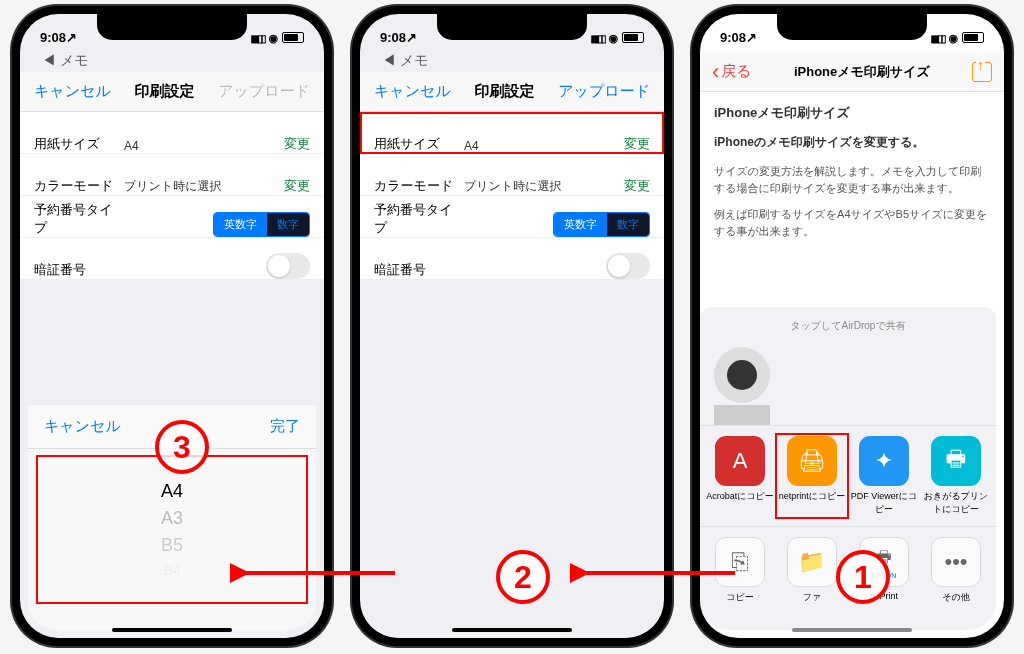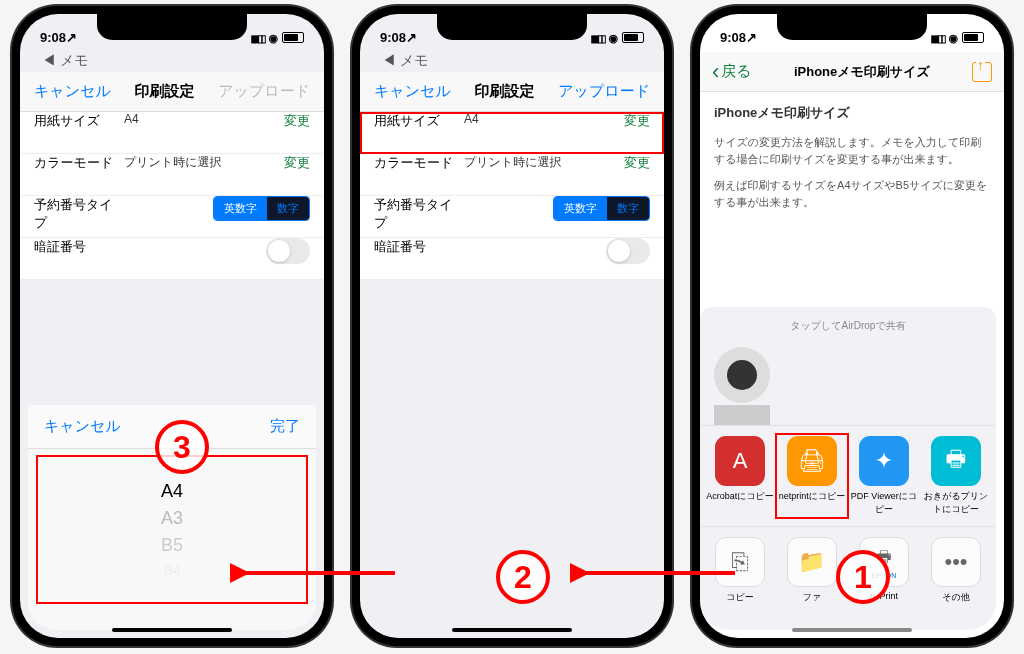--- a/index.html
+++ b/index.html
@@ -61,21 +61,21 @@
     display: flex; justify-content: space-between; align-items: center;
     height: 40px; padding: 0 14px;
     border-bottom: 1px solid #ddd;
     background: #f8f8f8;
   }
   .nav-link { color: #007aff; font-size: 15px; }
   .nav-link.disabled { color: #bbb; }
   .nav-title { font-weight: 600; font-size: 15px; }
   .settings-list { background: #fff; }
   .row {
-    display: flex; align-items: flex-start; justify-content: space-between;
+    display: flex; align-items: flex-end; justify-content: space-between;
     height: 42px; padding: 0 14px;
     border-bottom: 1px solid #eee;
     font-size: 13px;
   }
   .row-label { flex: 0 0 auto; width: 90px; }
   .row-value { flex: 1; color: #333; font-size: 12px; }
   .row-action { color: #15803d; font-size: 13px; }
   .seg-control {
     display: flex; border: 1px solid #007aff; border-radius: 4px; overflow: hidden;
     font-size: 11px;
@@ -124,21 +124,21 @@
   .cn3 { left: 155px; top: 420px; }
   .cn2 { left: 496px; top: 550px; }
   .cn1 { left: 836px; top: 550px; }
   .arrow {
     position: absolute; z-index: 49;
   }
   .arrow svg { display: block; }
   
   .note-nav { background: #f8f8f8; display:flex; align-items:center; justify-content:space-between;
     height:40px; padding:0 12px; border-bottom:1px solid #e2e2e2;}
-  .back-link { color: #15803d; font-size: 15px; display:flex; align-items:center; gap:2px;}
+  .back-link { color: #ef4444; font-size: 15px; display:flex; align-items:center; gap:2px;}
   .chevron-left::before { content:"‹"; font-size:22px; line-height:1; }
   .share-icon {
     width: 20px; height: 20px; border: 1.5px solid #ff9500; border-radius: 3px;
     position: relative; display:inline-block;
   }
   .share-icon::after {
     content:"↑"; position:absolute; left:3px; top:-6px; color:#ff9500;
     font-size:14px; background:#f8f8f8; padding:0 1px;
   }
   .note-body { padding: 12px 14px; font-size: 11px; color: #555; background:#fff; }
@@ -311,20 +311,21 @@
     <div class="note-nav">
       <span class="back-link">
         <span class="chevron-left"></span>
         <span>戻る</span>
       </span>
       <span class="nav-title" style="font-size:13px">iPhoneメモ印刷サイズ</span>
       <span class="share-icon"></span>
     </div>
     <div class="note-body">
       <div class="note-title">iPhoneメモ印刷サイズ</div>
+      <div class="note-sub">iPhoneのメモ印刷サイズを変更する。</div>
       <div class="note-p">サイズの変更方法を解説します。メモを入力して印刷する場合に印刷サイズを変更する事が出来ます。</div>
       <div class="note-p">例えば印刷するサイズをA4サイズやB5サイズに変更をする事が出来ます。</div>
     </div>
     <div class="share-sheet">
       <div class="airdrop-section">タップしてAirDropで共有</div>
       <div class="airdrop-item"></div>
       <div class="airdrop-name"></div>
       <div class="app-row">
         <div class="app-item">
           <div class="app-icon ai-red">A</div>

